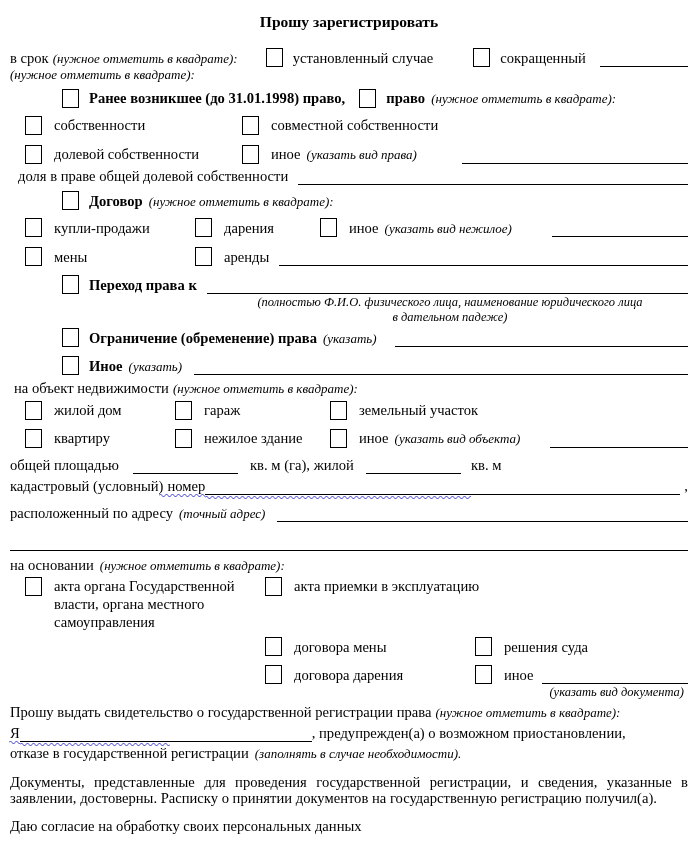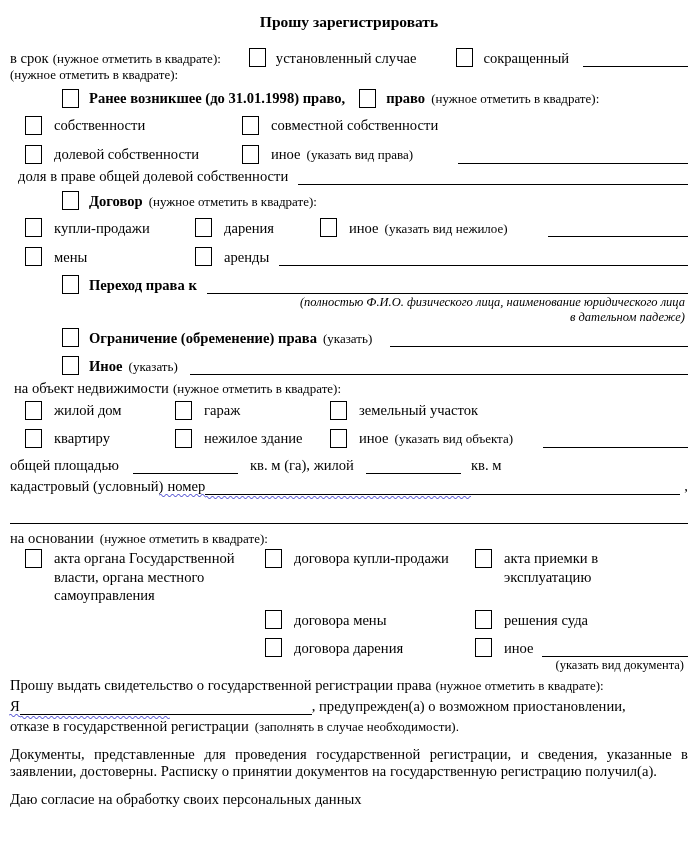--- a/index.html
+++ b/index.html
@@ -8,30 +8,30 @@
     padding:6px 12px 18px 10px;background:#fff;overflow:hidden;
     font-family:"Liberation Serif","DejaVu Serif",serif;
     font-size:14.6px;color:#000;line-height:1.25;
   }
   .title{text-align:center;font-weight:bold;font-size:15.5px;margin-top:6px;}
   .row{display:flex;align-items:flex-end;}
   .row.top{align-items:flex-start;}
   .cb{width:17px;height:19px;border:1px solid #000;box-sizing:border-box;flex:none;background:#fff;}
   .blank{border-bottom:1px solid #000;height:16px;box-sizing:border-box;}
   .fill{flex:1;}
-  .i{font-size:13px;}
+  .i{font-style:italic;font-size:13px;}
   .b{font-weight:bold;}
   .rel{position:relative;}
   .squig{position:absolute;left:0;bottom:-4px;pointer-events:none;}
   .squig-word{position:absolute;left:0;bottom:-2px;pointer-events:none;}
   .ml4{margin-left:4px;}.ml6{margin-left:6px;}.ml10{margin-left:10px;}
   .ml12{margin-left:12px;}.ml14{margin-left:14px;}
   .cell{display:flex;align-items:flex-end;flex:none;}
   .just{text-align:justify;}
-  .hintc{text-align:right;font-style:italic;font-size:12.5px;line-height:1.18;}
+  .hintc{text-align:center;font-style:italic;font-size:12.5px;line-height:1.18;}
 </style>
 </head>
 <body>
 
 <div class="page">
 
   <div class="title">Прошу зарегистрировать</div>
 
   <div class="row" style="margin-top:17px">
     <span>в срок</span>
@@ -180,35 +180,36 @@
         <path fill="none" stroke="#3333cc" stroke-width="1" d="M0 3.5 q1.5 -3 3 0 t3 0 t3 0 t3 0 t3 0 t3 0 t3 0 t3 0 t3 0 t3 0 t3 0 t3 0 t3 0 t3 0 t3 0 t3 0"></path>
       </svg>
     <div class="blank fill rel">
       <svg class="squig sq" width="266" height="5" style="bottom:-5px">
           <path fill="none" stroke="#3333cc" stroke-width="1" d="M0 3.5 q1.5 -3 3 0 t3 0 t3 0 t3 0 t3 0 t3 0 t3 0 t3 0 t3 0 t3 0 t3 0 t3 0 t3 0 t3 0 t3 0 t3 0 t3 0 t3 0 t3 0 t3 0 t3 0 t3 0 t3 0 t3 0 t3 0 t3 0 t3 0 t3 0 t3 0 t3 0 t3 0 t3 0 t3 0 t3 0 t3 0 t3 0 t3 0 t3 0 t3 0 t3 0 t3 0 t3 0 t3 0 t3 0 t3 0 t3 0 t3 0 t3 0 t3 0 t3 0 t3 0 t3 0 t3 0 t3 0 t3 0 t3 0 t3 0 t3 0 t3 0 t3 0 t3 0 t3 0 t3 0 t3 0 t3 0 t3 0 t3 0 t3 0 t3 0 t3 0 t3 0 t3 0 t3 0 t3 0 t3 0 t3 0 t3 0 t3 0 t3 0 t3 0 t3 0 t3 0 t3 0 t3 0 t3 0 t3 0 t3 0 t3 0 t3 0"></path>
         </svg>
     </div>
     <span class="ml4">,</span>
   </div>
 
+  <div class="row" style="margin-top:9px">
+    <span>расположенный по адресу</span>
+    <span class="i ml6">(точный адрес)</span>
+    <div class="blank fill ml12"></div>
+  </div>
   <div class="blank" style="margin-top:13px;width:100%"></div>
 
   <div class="row" style="margin-top:5px">
     <span>на основании</span>
     <span class="i ml6">(нужное отметить в квадрате):</span>
   </div>
 
   <div class="row top" style="margin-top:2px;padding-left:15px">
     <div class="cell top" style="width:240px;align-items:flex-start">
       <span class="cb"></span>
       <span class="ml12" style="width:195px">акта органа Государственной власти, органа местного самоуправления</span>
-    </div>
-    <div class="cell top" style="width:210px;align-items:flex-start">
-      <span class="cb"></span>
-      <span class="ml12">договора купли-продажи</span>
     </div>
     <span class="cb"></span>
     <span class="ml12">акта приемки в эксплуатацию</span>
   </div>
 
   <div class="row" style="margin-top:6px;padding-left:255px">
     <div class="cell" style="width:210px">
       <span class="cb"></span>
       <span class="ml12">договора мены</span>
     </div>

